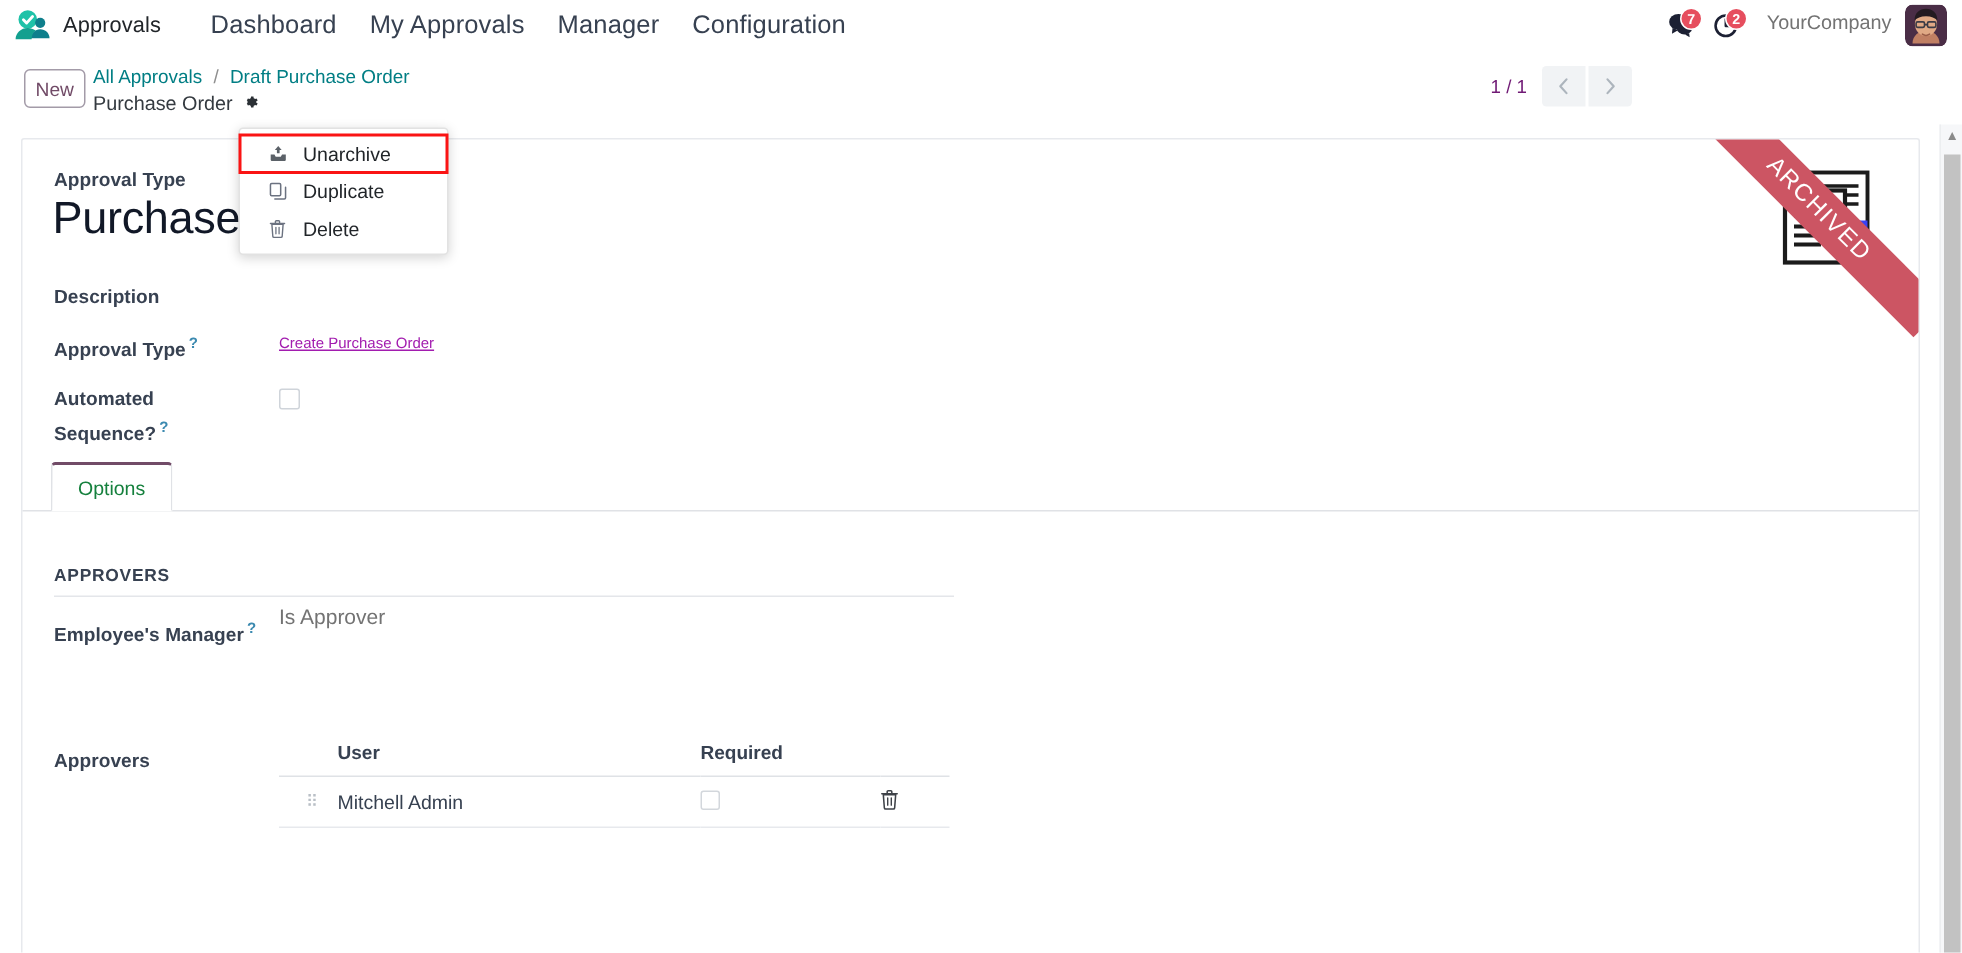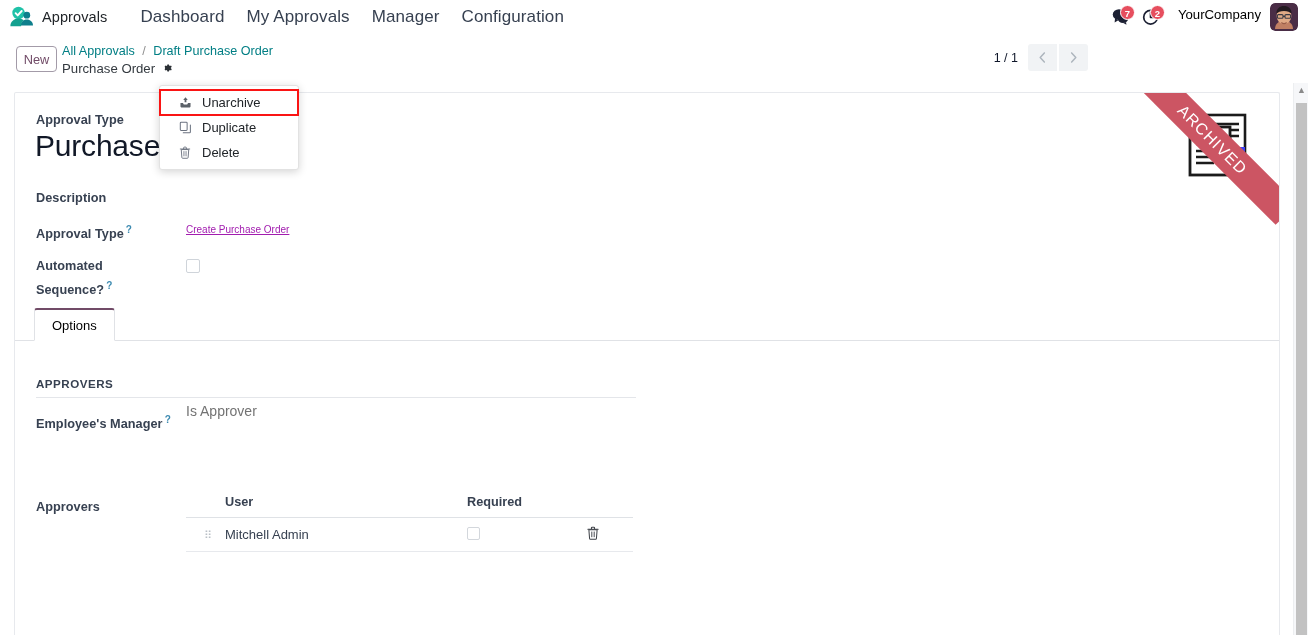--- a/index.html
+++ b/index.html
@@ -43,21 +43,21 @@
   .badge {
     position: absolute; top: 0px; right: 1px;
     background: #e64e5e; color: #fff;
     font-size: 9.5px; font-weight: 700;
     min-width: 15px; height: 15px; line-height: 15px;
     border-radius: 8px; text-align: center;
     padding: 0 3px;
     border: 1.5px solid #fff;
   }
   .company-name {
-    font-size: 13.2px; color: #000000;
+    font-size: 13.2px; color: #737373;
     margin: 0 9px 4px 12px; cursor: pointer;
   }
   .avatar {
     width: 28px; height: 28px; border-radius: 5px;
     overflow: hidden; display: block; cursor: pointer;
     margin-right: 4px;
   }
 
   
   .cp {
@@ -95,21 +95,21 @@
   }
   .gear-btn {
     margin-left: 6px; cursor: pointer; display: inline-flex;
     align-items: center;
   }
   .pager {
     position: absolute; right: 16px; top: 11px;
     display: flex; align-items: center;
   }
   .pager-count {
-    font-size: 12.5px; color: #0f172a; margin-right: 10px;
+    font-size: 12.5px; color: #701a75; margin-right: 10px;
     white-space: nowrap;
   }
   .pager-btn {
     width: 29px; height: 27px;
     background: #f1f3f5;
     border: none; cursor: pointer;
     display: flex; align-items: center; justify-content: center;
     color: #adb5bd;
   }
   .pager-btn:first-of-type { border-radius: 3px 0 0 3px; margin-right: 2px;}
@@ -218,21 +218,21 @@
     position: absolute; left: 0; top: 216px;
     width: 100%;
     border-bottom: 1px solid #e0e2e6;
     height: 32px;
   }
   .tab {
     position: absolute; left: 19px; top: -1px;
     height: 33px;
     padding: 0 17px;
     display: flex; align-items: center;
-    font-size: 13px; color: #000000;
+    font-size: 13px; color: #15803d;
     background: #fff;
     border: 1px solid #e0e2e6;
     border-top: 2px solid #714b67;
     border-bottom: 1px solid #fff;
     border-radius: 3px 3px 0 0;
     cursor: pointer;
   }
 
   .section-head {
     position: absolute; left: 21px; top: 284px;

